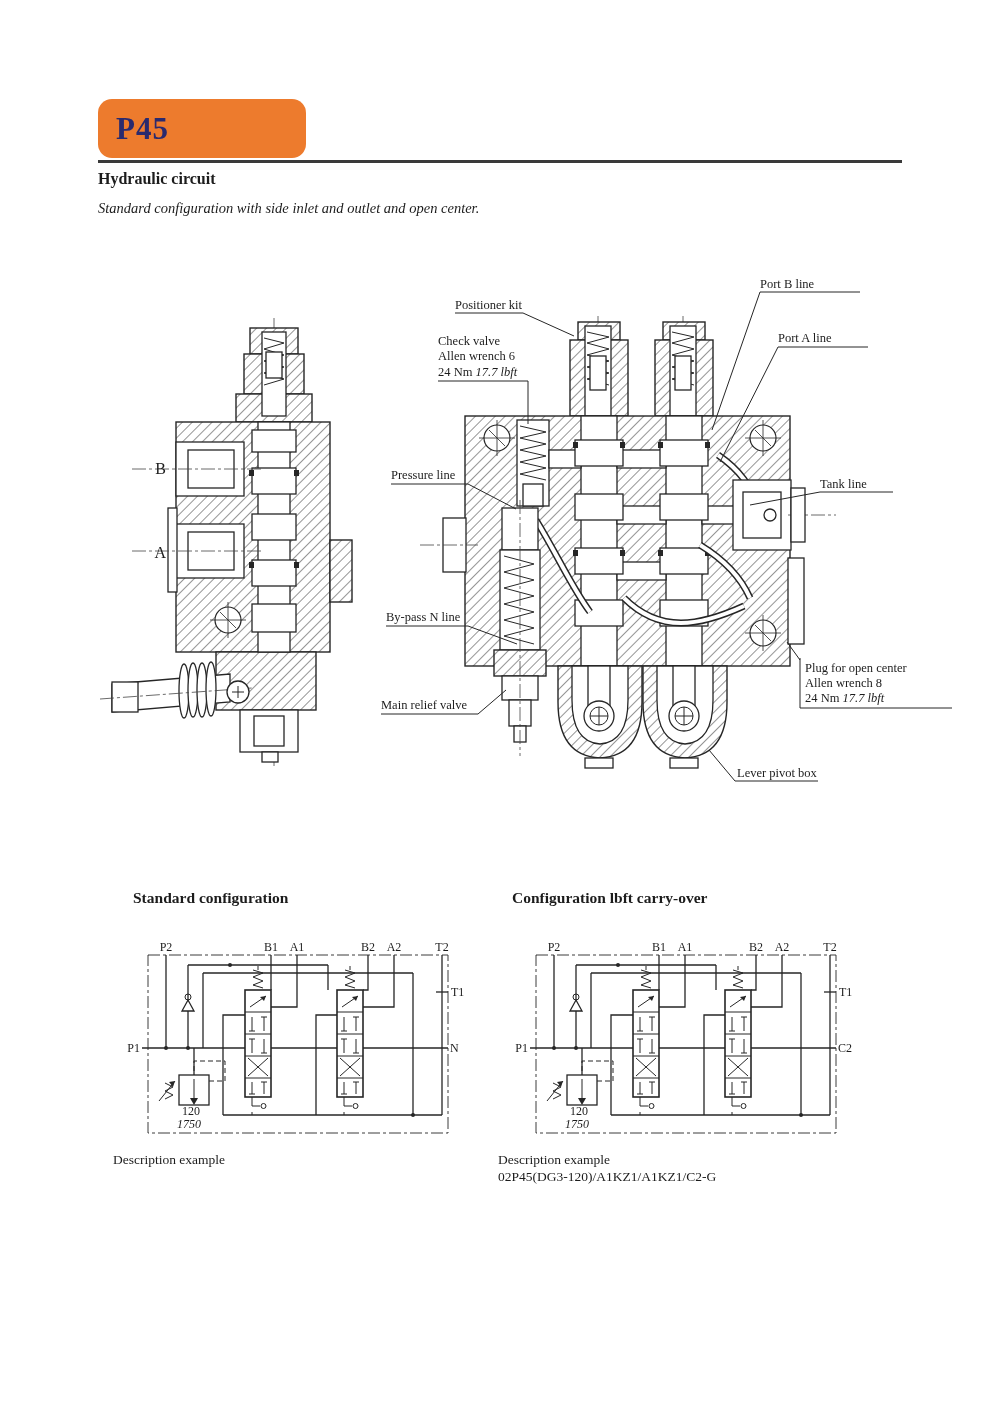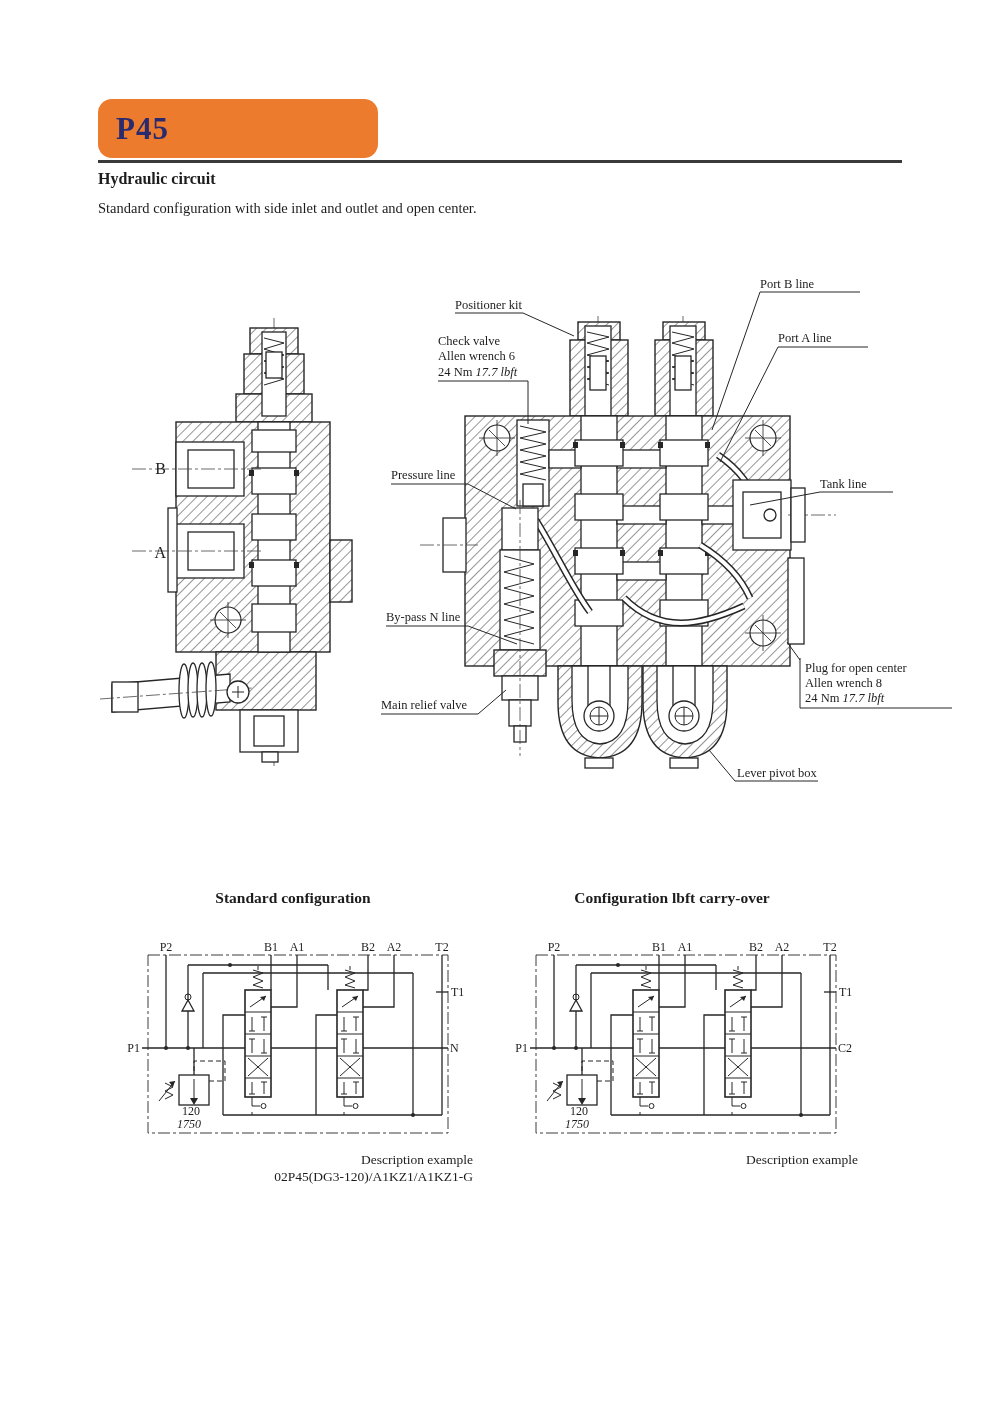--- a/index.html
+++ b/index.html
@@ -1,27 +1,27 @@
 <!DOCTYPE html>
 <html><head>
 <meta charset="utf-8">
 <style>
   html,body{margin:0;padding:0;}
   body{
     width:1000px;height:1414px;background:#ffffff;position:relative;
     font-family:"Liberation Serif", serif;color:#1c1c1c;overflow:hidden;
   }
   .abs{position:absolute;}
-  #badge{left:98px;top:99px;width:280px;height:59px;background:#ED7B2D;border-radius:14px;}
+  #badge{left:98px;top:99px;width:208px;height:59px;background:#ED7B2D;border-radius:14px;}
   #badge span{display:block;margin-left:18px;line-height:59px;font-size:31px;font-weight:bold;color:#2A2A6E;letter-spacing:1px;}
   #rule{left:98px;top:160px;width:804px;height:3px;background:#3a3a3a;}
   #doc-title{left:98px;top:170px;font-size:16px;font-weight:bold;}
-  #doc-sub{left:98px;top:200px;font-size:14.5px;}
-  .fig-title{font-size:15.5px;font-weight:bold;text-align:center;}
-  .desc{font-size:13.5px;text-align:right;line-height:17px;}
+  #doc-sub{left:98px;top:200px;font-size:14.5px;font-style:italic;}
+  .fig-title{font-size:15.5px;font-weight:bold;}
+  .desc{font-size:13.5px;text-align:left;line-height:17px;}
   svg text{font-family:"Liberation Serif", serif;fill:#1c1c1c;}
   .cap{font-size:12.5px;}
   .sch{font-size:12px;}
   .big{font-size:16px;}
   .it{font-style:italic;}
   .k{stroke:#262626;stroke-width:1.3;fill:none;}
   .kt{stroke:#262626;stroke-width:1;fill:none;}
   .w{fill:#ffffff;stroke:#262626;stroke-width:1.3;}
   .h{fill:url(#hh);stroke:#262626;stroke-width:1.4;}
   .dd{stroke:#262626;stroke-width:0.9;fill:none;stroke-dasharray:12 3 3 3;}
@@ -345,17 +345,17 @@
     <text class="sch" text-anchor="middle" x="43" y="160">120</text>
     <text class="sch it" text-anchor="middle" x="41" y="173">1750</text>
   </g>
 </svg>
 
 <div class="fig-title abs" style="left:133px;top:889px;width:320px">Standard configuration</div>
 <div class="fig-title abs" style="left:512px;top:889px;width:320px">Configuration lbft carry-over</div>
 
 <div class="desc abs" style="left:113px;top:1151px;width:360px">
   <div>Description example</div>
-  <div>02P45(DG3-120)/A1KZ1/A1KZ1-G</div>
 </div>
 <div class="desc abs" style="left:498px;top:1151px;width:360px">
   <div>Description example</div>
+  <div>02P45(DG3-120)/A1KZ1/A1KZ1/C2-G</div>
 </div>
 
 </body></html>

